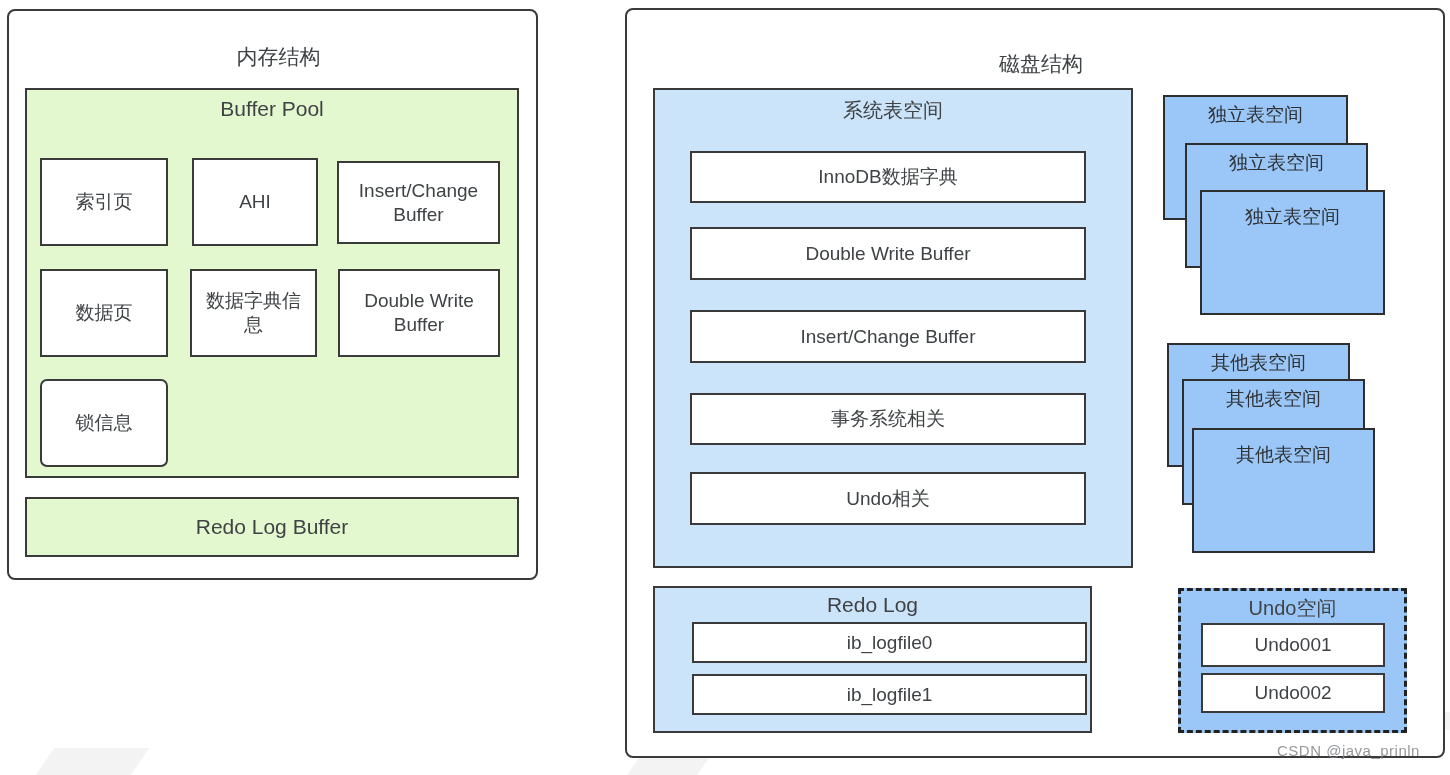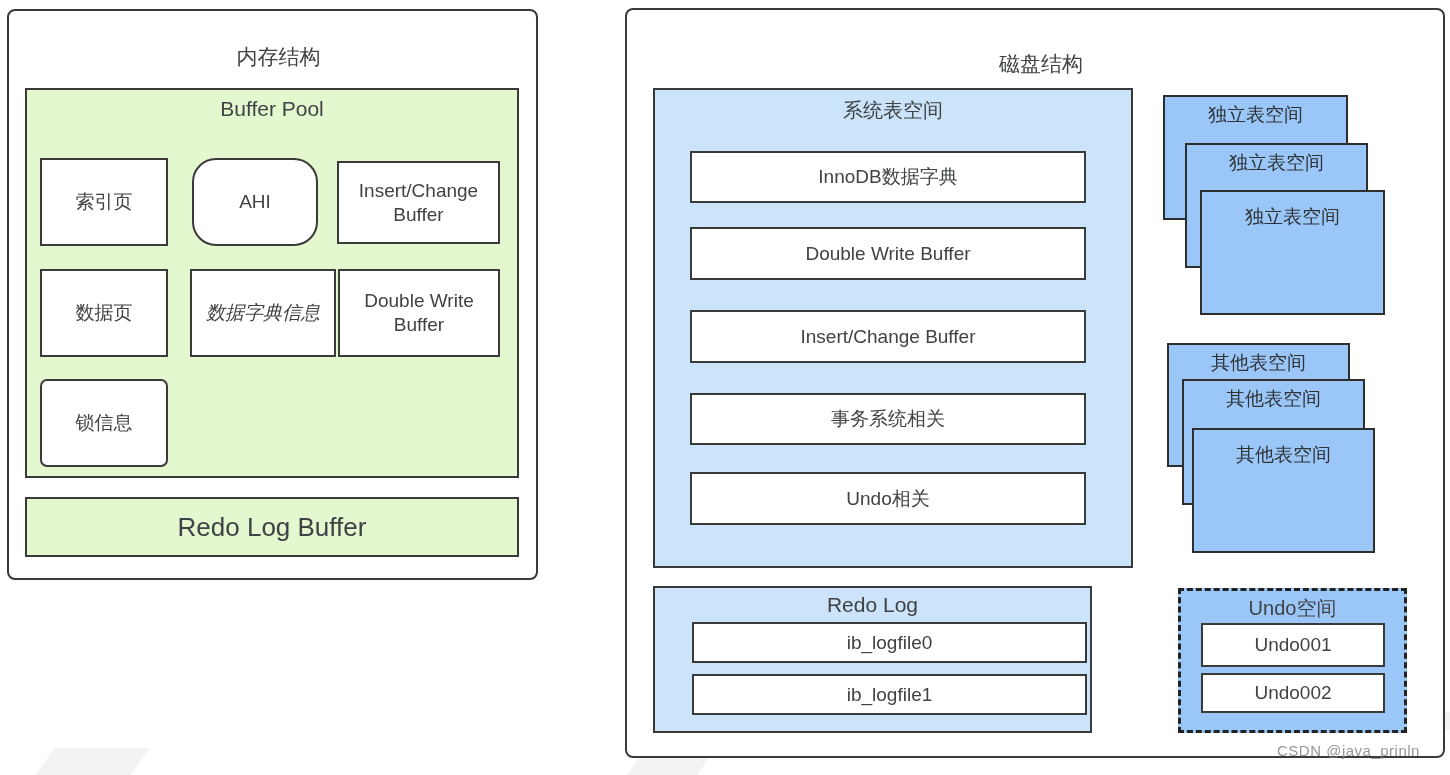--- a/index.html
+++ b/index.html
@@ -63,21 +63,21 @@
     font-size: 19px;
     line-height: 1.25;
     color: #3f4345;
   }
   .center-label {
     position: absolute;
     inset: 0;
     display: flex;
     align-items: center;
     justify-content: center;
-    font-size: 26px;
+    font-size: 21px;
     color: #3f4345;
   }
   .stack-label {
     position: absolute;
     top: 5px; left: 0; right: 0;
     text-align: center;
     font-size: 19px;
     color: #2f3337;
   }
   .watermark {
@@ -105,30 +105,30 @@
     <div class="panel-title" style="top:32px;">内存结构</div>
   </div>
 
   <div class="green-box" style="left:25px; top:88px; width:494px; height:390px;">
     <div class="group-label" style="font-size:21px;">Buffer Pool</div>
   </div>
 
   <div class="white-cell" style="left:40px; top:158px; width:128px; height:88px;">
     <span>索引页</span>
   </div>
-  <div class="white-cell" style="left:192px; top:158px; width:126px; height:88px;border-radius:24px;">
+  <div class="white-cell" style="left:192px; top:158px; width:126px; height:88px;">
     <span>AHI</span>
   </div>
   <div class="white-cell" style="left:337px; top:161px; width:163px; height:83px; padding:0 12px;">
     <span>Insert/Change Buffer</span>
   </div>
   <div class="white-cell" style="left:40px; top:269px; width:128px; height:88px;">
     <span>数据页</span>
   </div>
-  <div class="white-cell" style="left:190px; top:269px; width:146px; height:88px; padding:7px 10px;font-style:italic;">
+  <div class="white-cell" style="left:190px; top:269px; width:127px; height:88px; padding:7px 10px;">
     <span>数据字典信息</span>
   </div>
   <div class="white-cell" style="left:338px; top:269px; width:162px; height:88px; padding:0 14px;">
     <span>Double Write Buffer</span>
   </div>
   <div class="white-cell" style="left:40px; top:379px; width:128px; height:88px;border-radius:7px;">
     <span>锁信息</span>
   </div>
 
   <div class="green-box" style="left:25px; top:497px; width:494px; height:60px;">

